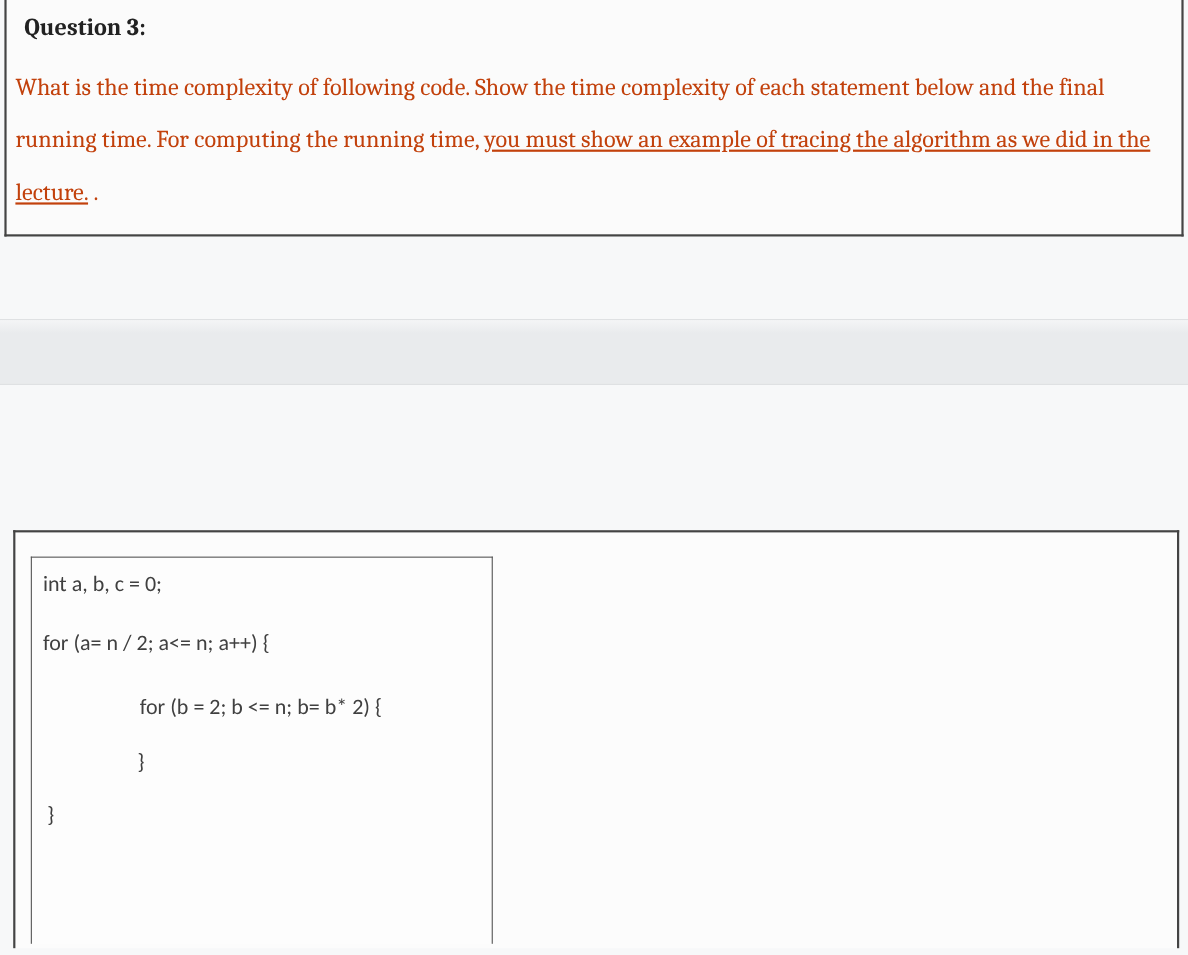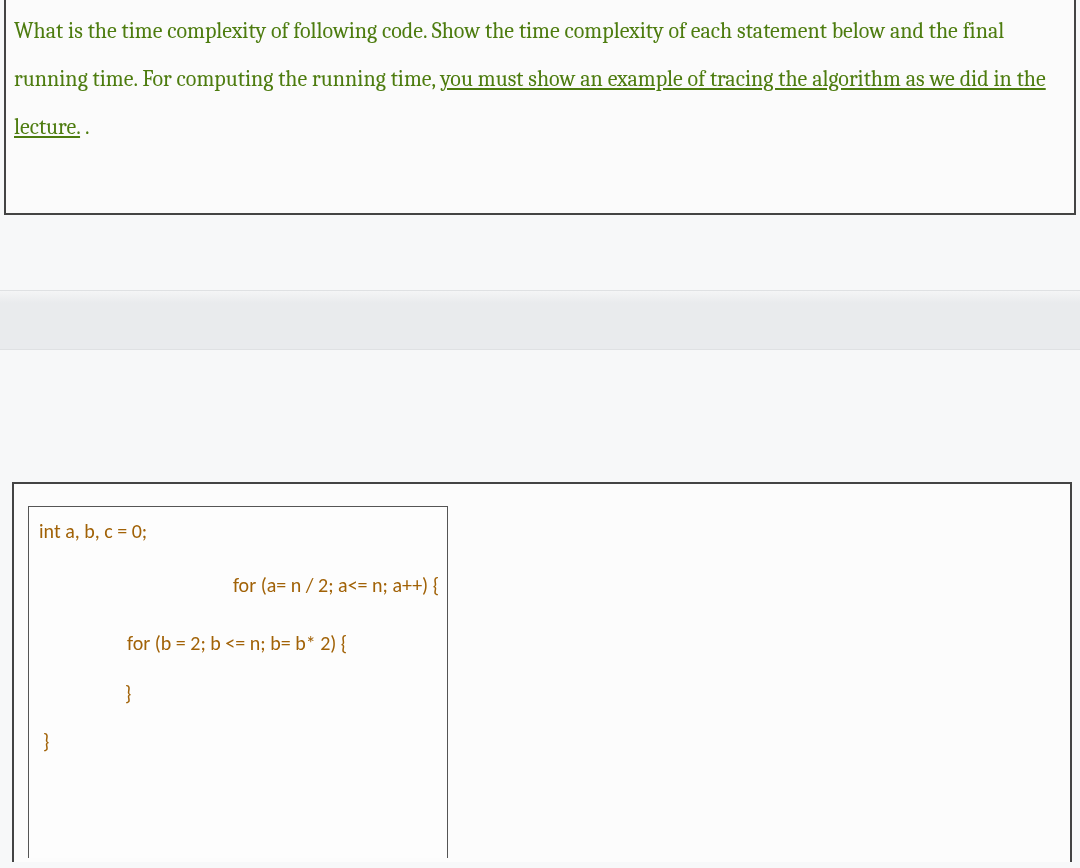--- a/index.html
+++ b/index.html
@@ -29,21 +29,21 @@
   .q-title {
     font-weight: 700;
     font-size: 22px;
     color: #222;
     margin: 4px 0 18px 6px;
     font-family: Cambria, "Times New Roman", serif;
   }
   .q-body {
     font-size: 22px;
     line-height: 2.18;
-    color: #4d7c0f;
+    color: #c2410c;
     font-family: Cambria, "Times New Roman", serif;
     margin-left: -2px;
   }
   .u { text-decoration: underline; }
   .band {
     position: absolute;
     left: 0;
     top: 290px;
     width: 1080px;
     height: 58px;
@@ -71,39 +71,40 @@
     left: 14px;
     top: 22px;
     width: 420px;
     height: 352px;
     border: 1.5px solid #555;
     border-bottom: none;
     box-sizing: border-box;
     background: #fdfdfd;
     padding: 14px 8px 8px 10px;
     font-family: Calibri, Arial, sans-serif;
-    color: #a16207;
+    color: #404040;
   }
   .code-line {
     font-size: 20px;
     line-height: 1.0;
     margin-bottom: 30px;
     white-space: pre;
   }
   .cl1 { margin-bottom: 34px; }
-  .cl2 { margin-bottom: 38px; text-align: right; }
+  .cl2 { margin-bottom: 38px; }
   .cl3 { padding-left: 88px; }
   .cl4 { padding-left: 164px; margin-bottom: 42px; }
   .cl5 { padding-left: 86px; margin-bottom: 28px; }
   .cl6 { padding-left: 4px; margin-bottom: 0; }
 </style>
 </head>
 <body>
 
 <div class="outer-box q-box">
+  <div class="q-title">Question 3:</div>
   <div class="q-body">
     <span>What is the time complexity of following code. Show the time complexity of each statement below and the final running time.  For computing the running time, </span><span class="u">you must show an example of tracing the algorithm as we did in the lecture.</span><span>   .</span>
   </div>
 </div>
 
 <div class="band"></div>
 
 <div class="outer-box code-container">
   <div class="inner-code-box">
     <div class="code-line cl1">int a, b, c = 0;</div>

